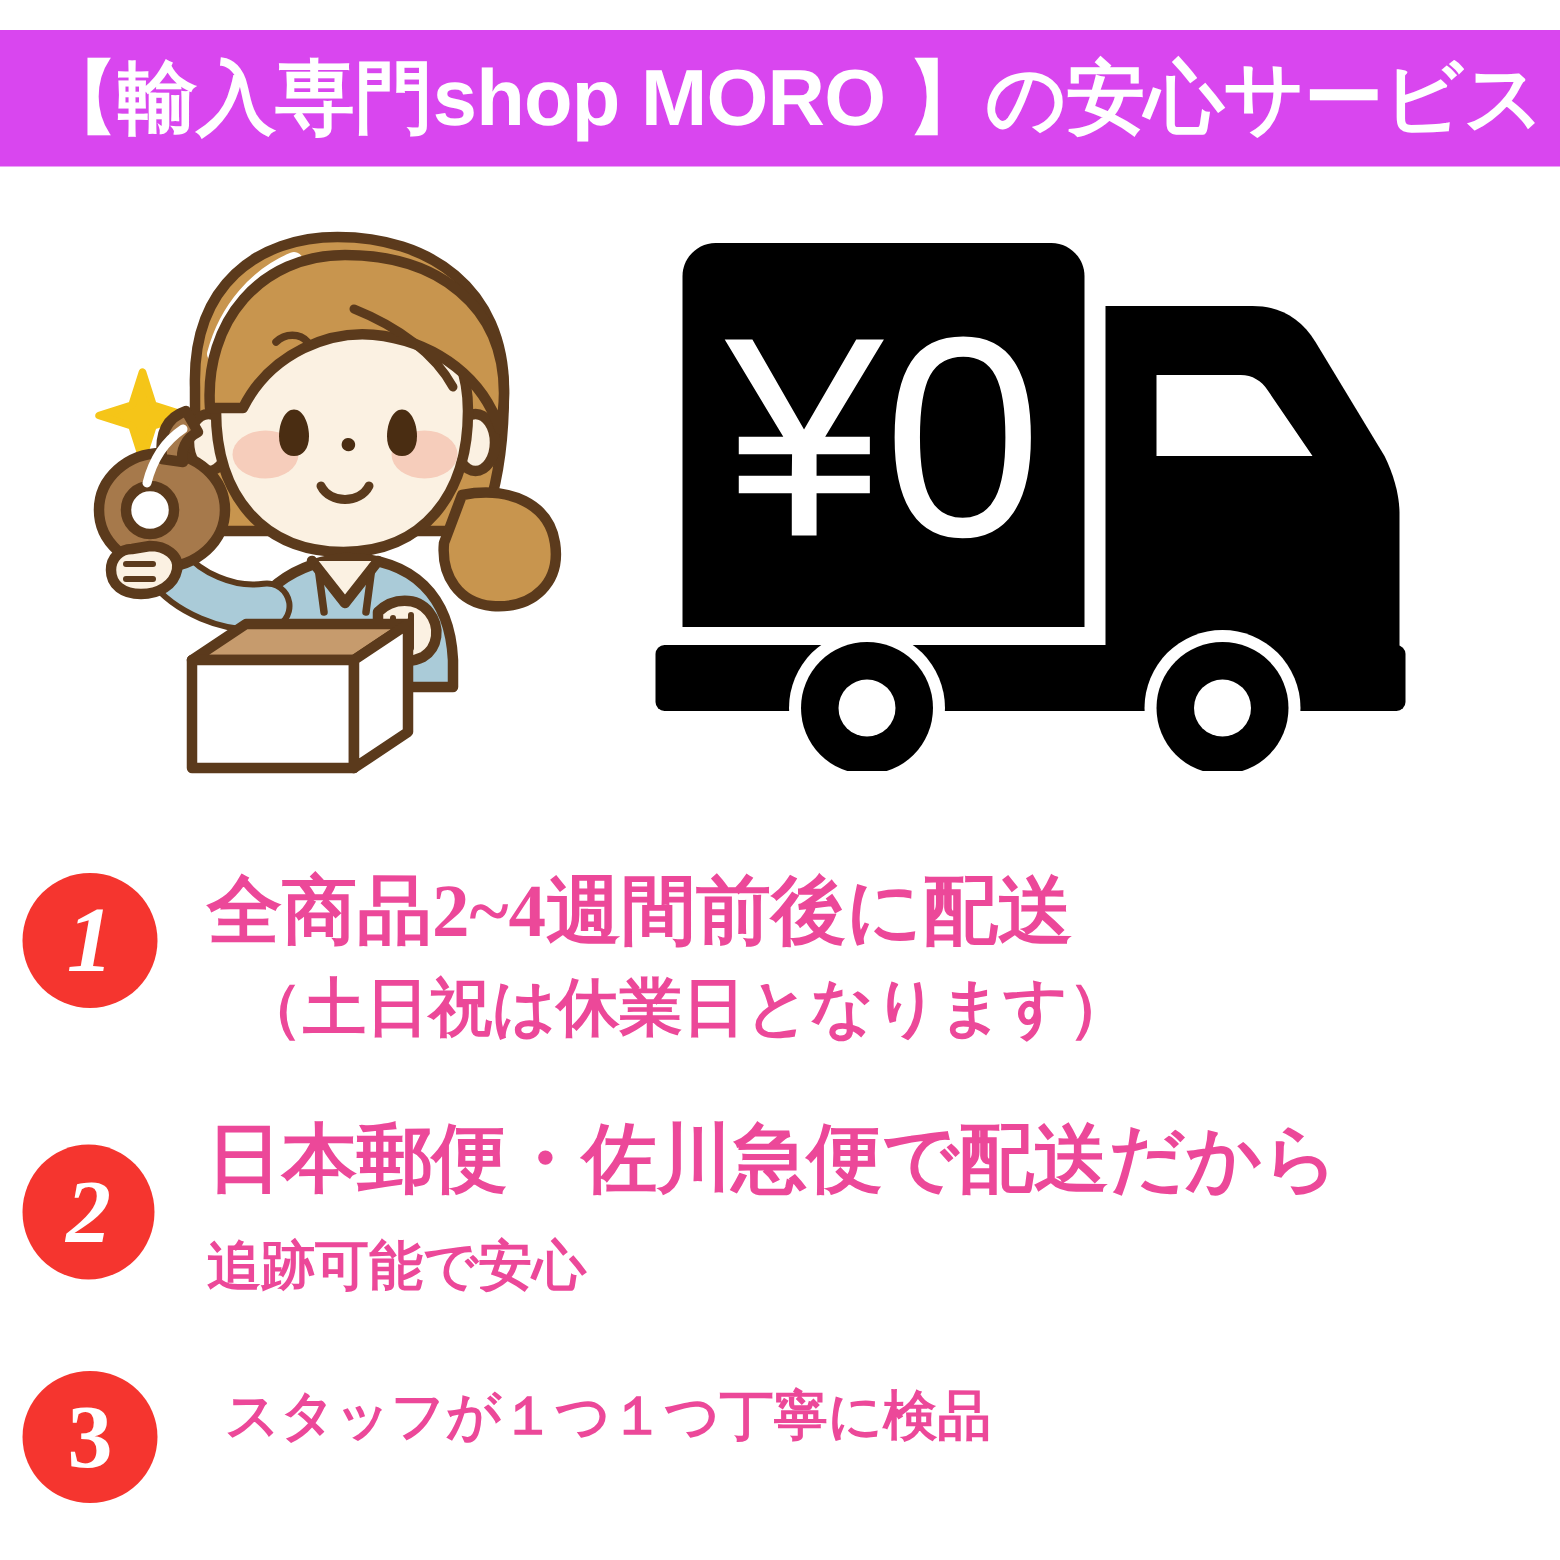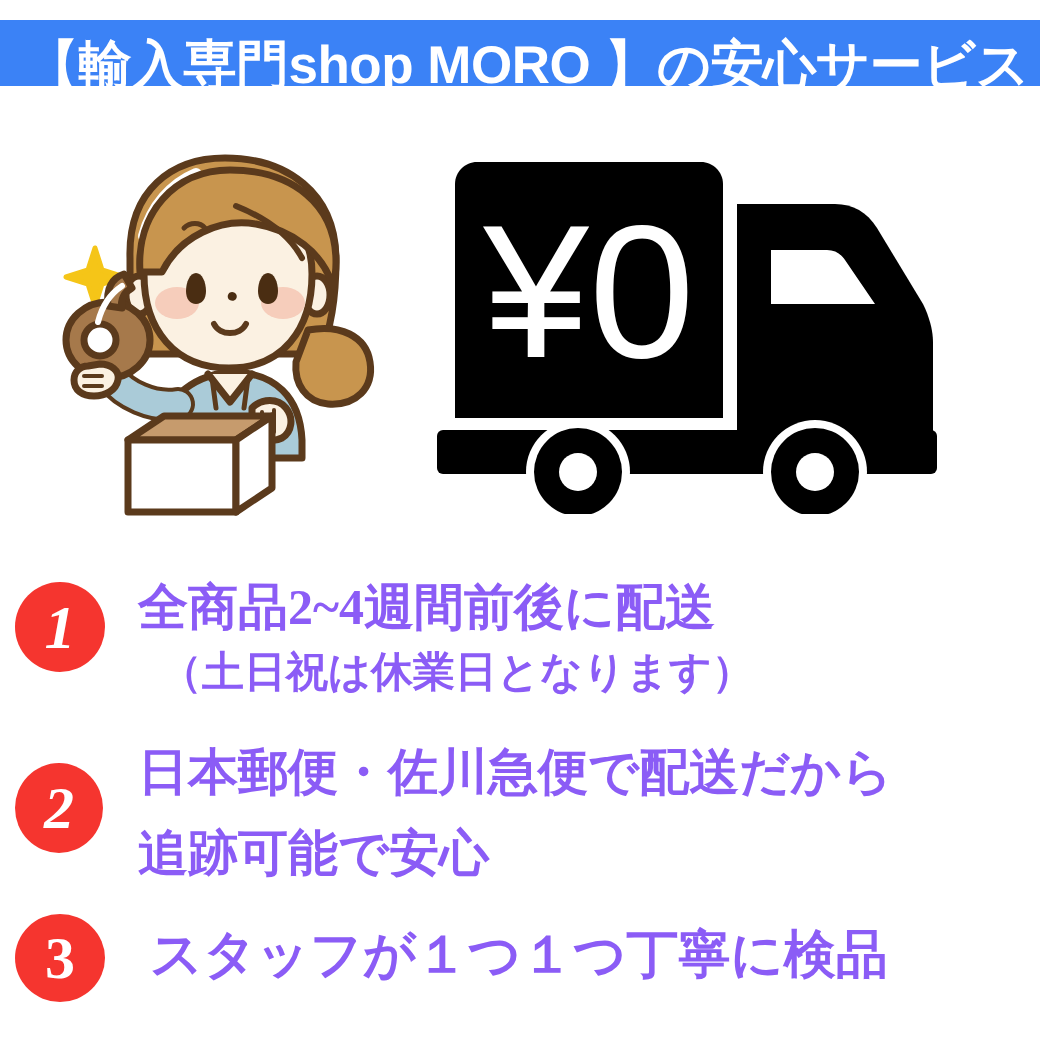--- a/index.html
+++ b/index.html
@@ -19,22 +19,22 @@
     height: 1040px;
     background: #ffffff;
   }
 
   
   .header-bar {
     position: absolute;
     left: 0;
     top: 20px;
     width: 1040px;
-    height: 66px;
-    background: #3b82f6;
+    height: 91px;
+    background: #d946ef;
     display: flex;
     align-items: flex-start;
     overflow: hidden;
   }
   .header-title {
     color: #ffffff;
     font-family: "Liberation Sans", "DejaVu Sans", sans-serif;
     font-weight: bold;
     font-size: 53px;
     line-height: 91px;
@@ -87,40 +87,40 @@
     font-family: "Liberation Serif", "DejaVu Serif", serif;
     font-weight: bold;
     font-style: italic;
     display: flex;
     align-items: center;
     justify-content: center;
     user-select: none;
   }
   .item-text {
     position: absolute;
-    color: #8b5cf6;
+    color: #ec4899;
     font-family: "Liberation Serif", "DejaVu Serif", serif;
     font-weight: bold;
     white-space: nowrap;
     letter-spacing: 0px;
   }
 
   
   #badge-1 { left: 15px; top: 34px;  width: 90px;  height: 90px;  font-size: 62px; }
   #line-1a { left: 138px; top: 26px;  font-size: 50px; }
   #line-1b { left: 160px; top: 96px;  font-size: 42px; }
 
   
   #badge-2 { left: 15px; top: 215px; width: 88px;  height: 90px;  font-size: 60px; }
   #line-2a { left: 138px; top: 191px; font-size: 50px; }
-  #line-2b { left: 138px; top: 272px; font-size: 50px; }
+  #line-2b { left: 138px; top: 272px; font-size: 36px; }
 
   
   #badge-3 { left: 15px; top: 366px; width: 90px;  height: 88px;  font-size: 60px; font-style: normal; }
-  #line-3a { left: 150px; top: 372px; font-size: 52px; }
+  #line-3a { left: 150px; top: 372px; font-size: 36px; }
 </style>
 </head>
 <body>
 
 <div id="page">
 
   <div class="header-bar">
     <div class="header-title">【輸入専門shop MORO 】の安心サービス</div>
   </div>
 

